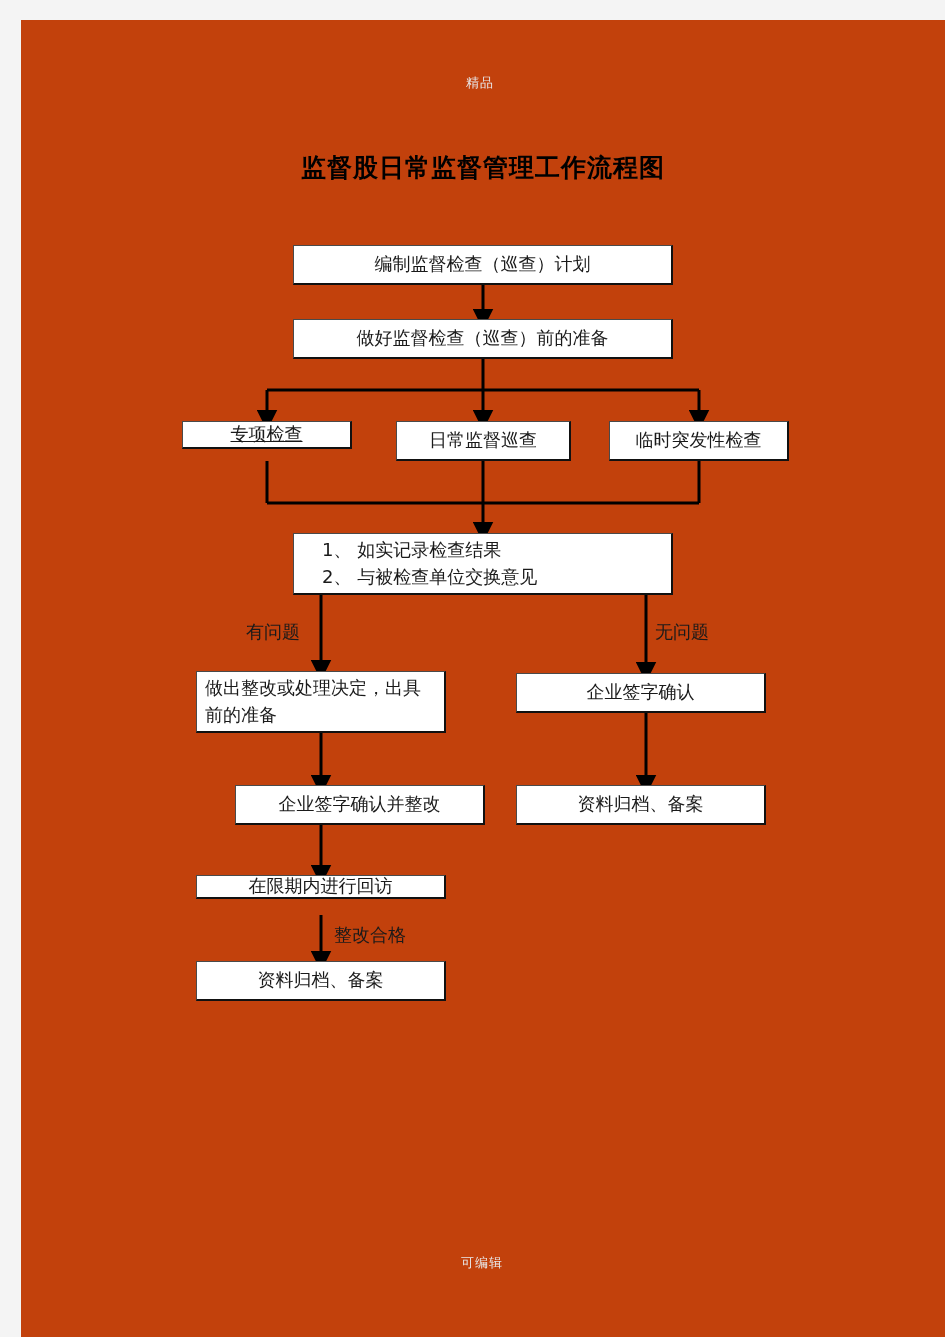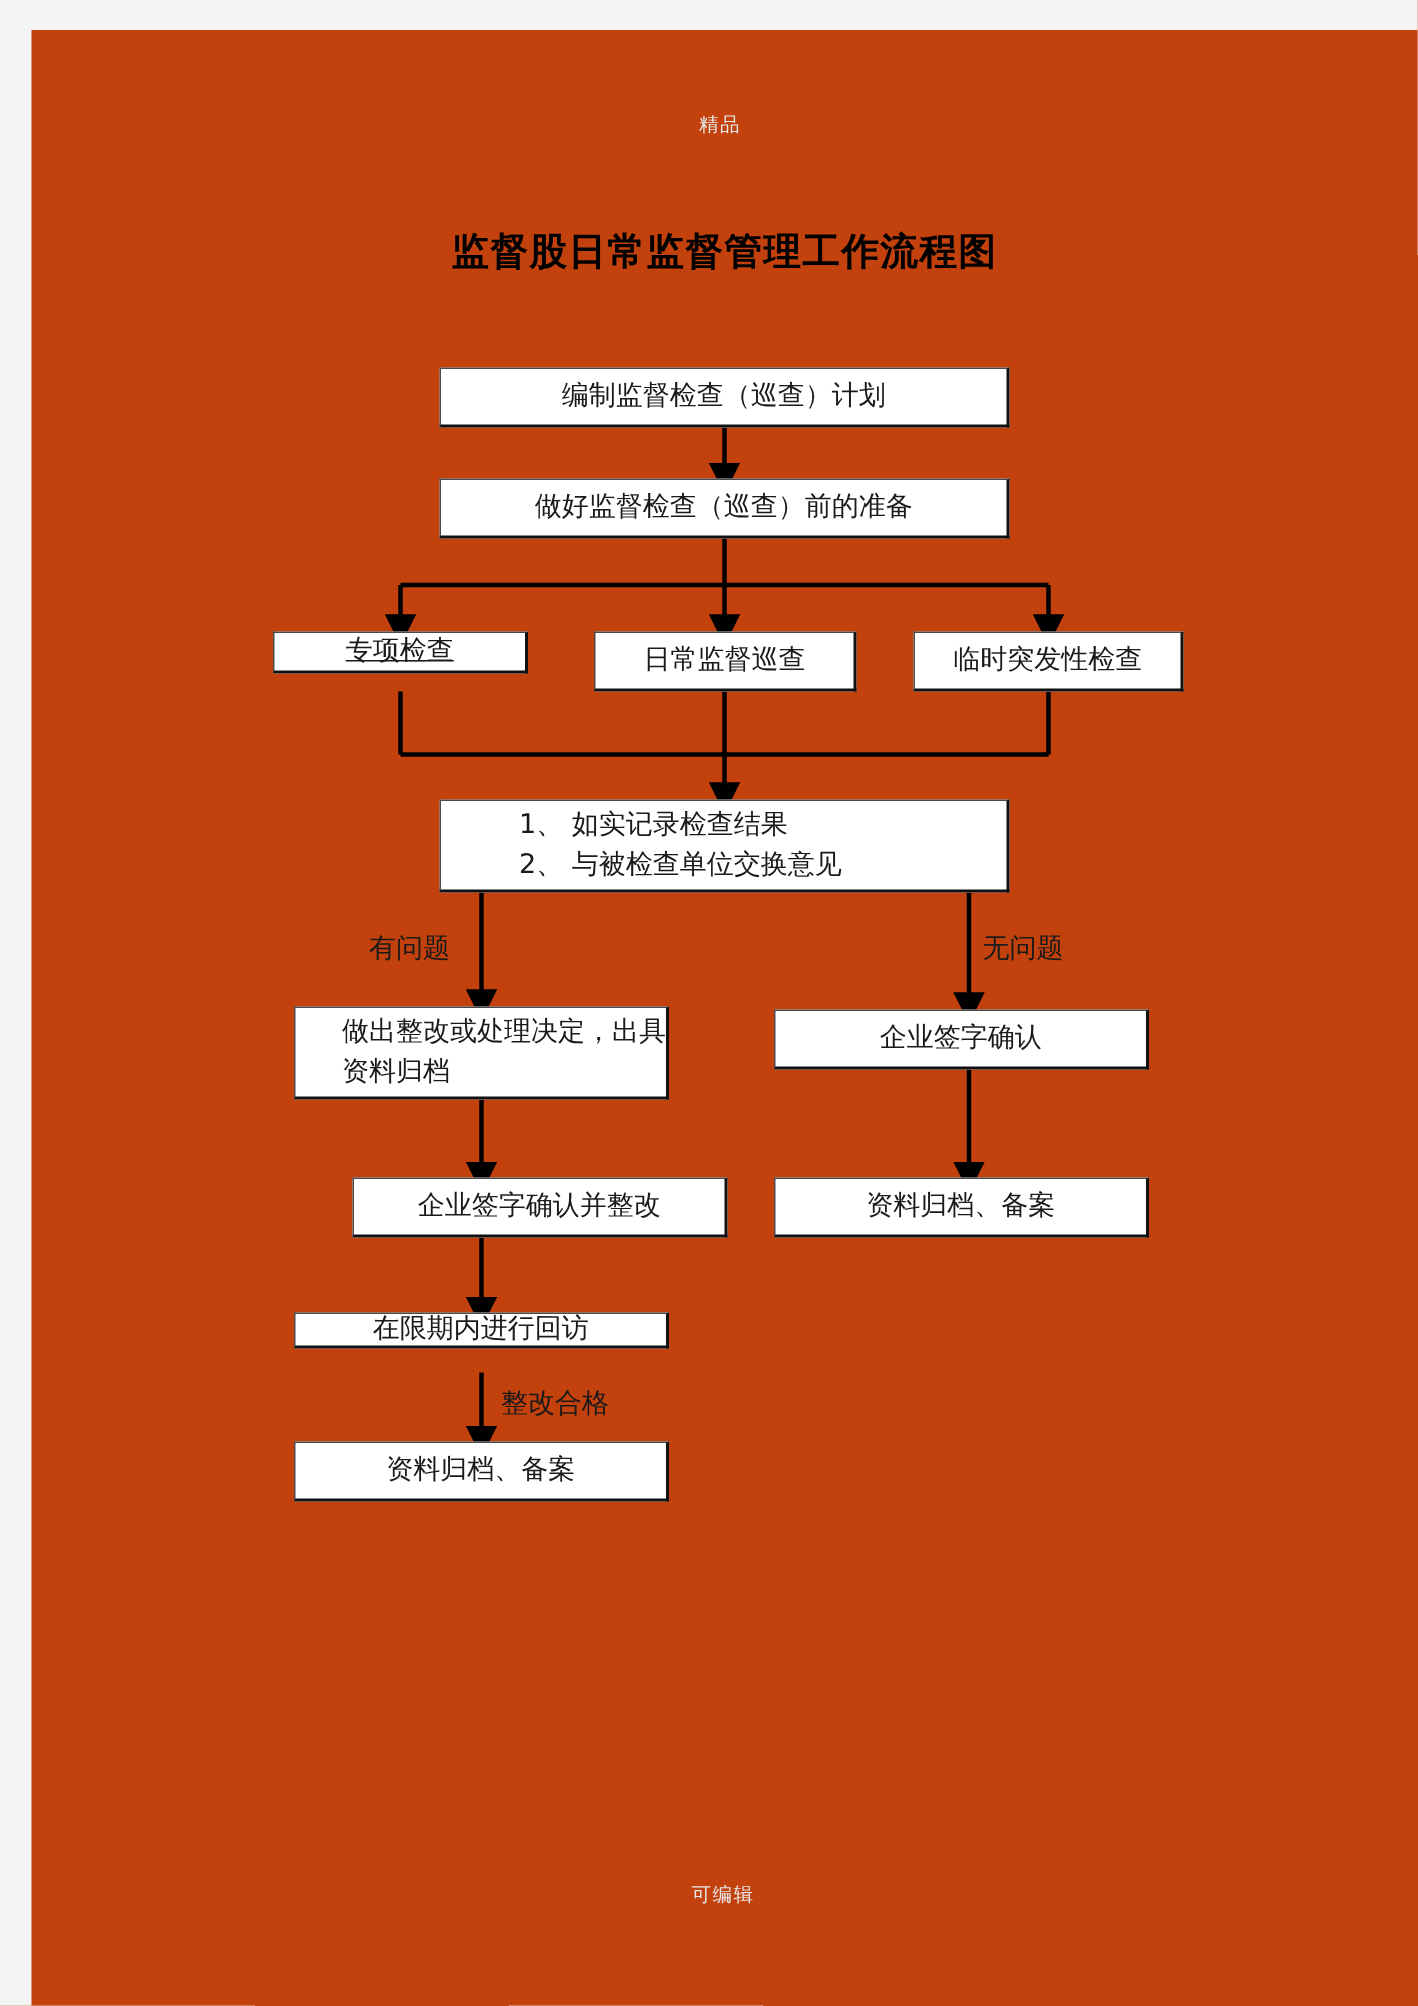--- a/index.html
+++ b/index.html
@@ -69,21 +69,21 @@
     font-family: "DejaVu Sans", "Liberation Sans", sans-serif;
     display: flex;
     align-items: center;
     justify-content: center;
     text-align: center;
     padding: 0 6px;
   }
   .node.left-align {
     justify-content: flex-start;
     text-align: left;
-    padding-left: 31px;
+    padding-left: 8px;
   }
   .node .lines { width: 100%; }
   .node .ln { display: block; white-space: pre; }
 
   .edge-label {
     position: absolute;
     font-size: 18px;
     color: #1a1a1a;
     white-space: nowrap;
     font-family: "DejaVu Sans", "Liberation Sans", sans-serif;
@@ -157,31 +157,31 @@
       <span class="ln">日常监督巡查</span>
     </span>
   </div>
 
   <div class="node" style="left:588px; top:401px; width:180px; height:40px;">
     <span class="lines">
       <span class="ln">临时突发性检查</span>
     </span>
   </div>
 
-  <div class="node left-align" style="left:272px; top:513px; width:380px; height:62px; padding-left:52px;">
+  <div class="node left-align" style="left:272px; top:513px; width:380px; height:62px; padding-left:28px;">
     <span class="lines">
       <span class="ln">1、 如实记录检查结果</span>
       <span class="ln">2、 与被检查单位交换意见</span>
     </span>
   </div>
 
   <div class="node left-align" style="left:175px; top:651px; width:250px; height:62px;">
     <span class="lines">
       <span class="ln">做出整改或处理决定，出具</span>
-      <span class="ln">资料归档</span>
+      <span class="ln">前的准备</span>
     </span>
   </div>
 
   <div class="node" style="left:495px; top:653px; width:250px; height:40px;">
     <span class="lines">
       <span class="ln">企业签字确认</span>
     </span>
   </div>
 
   <div class="node" style="left:175px; top:765px; width:250px; height:40px;margin-left:39px;">

